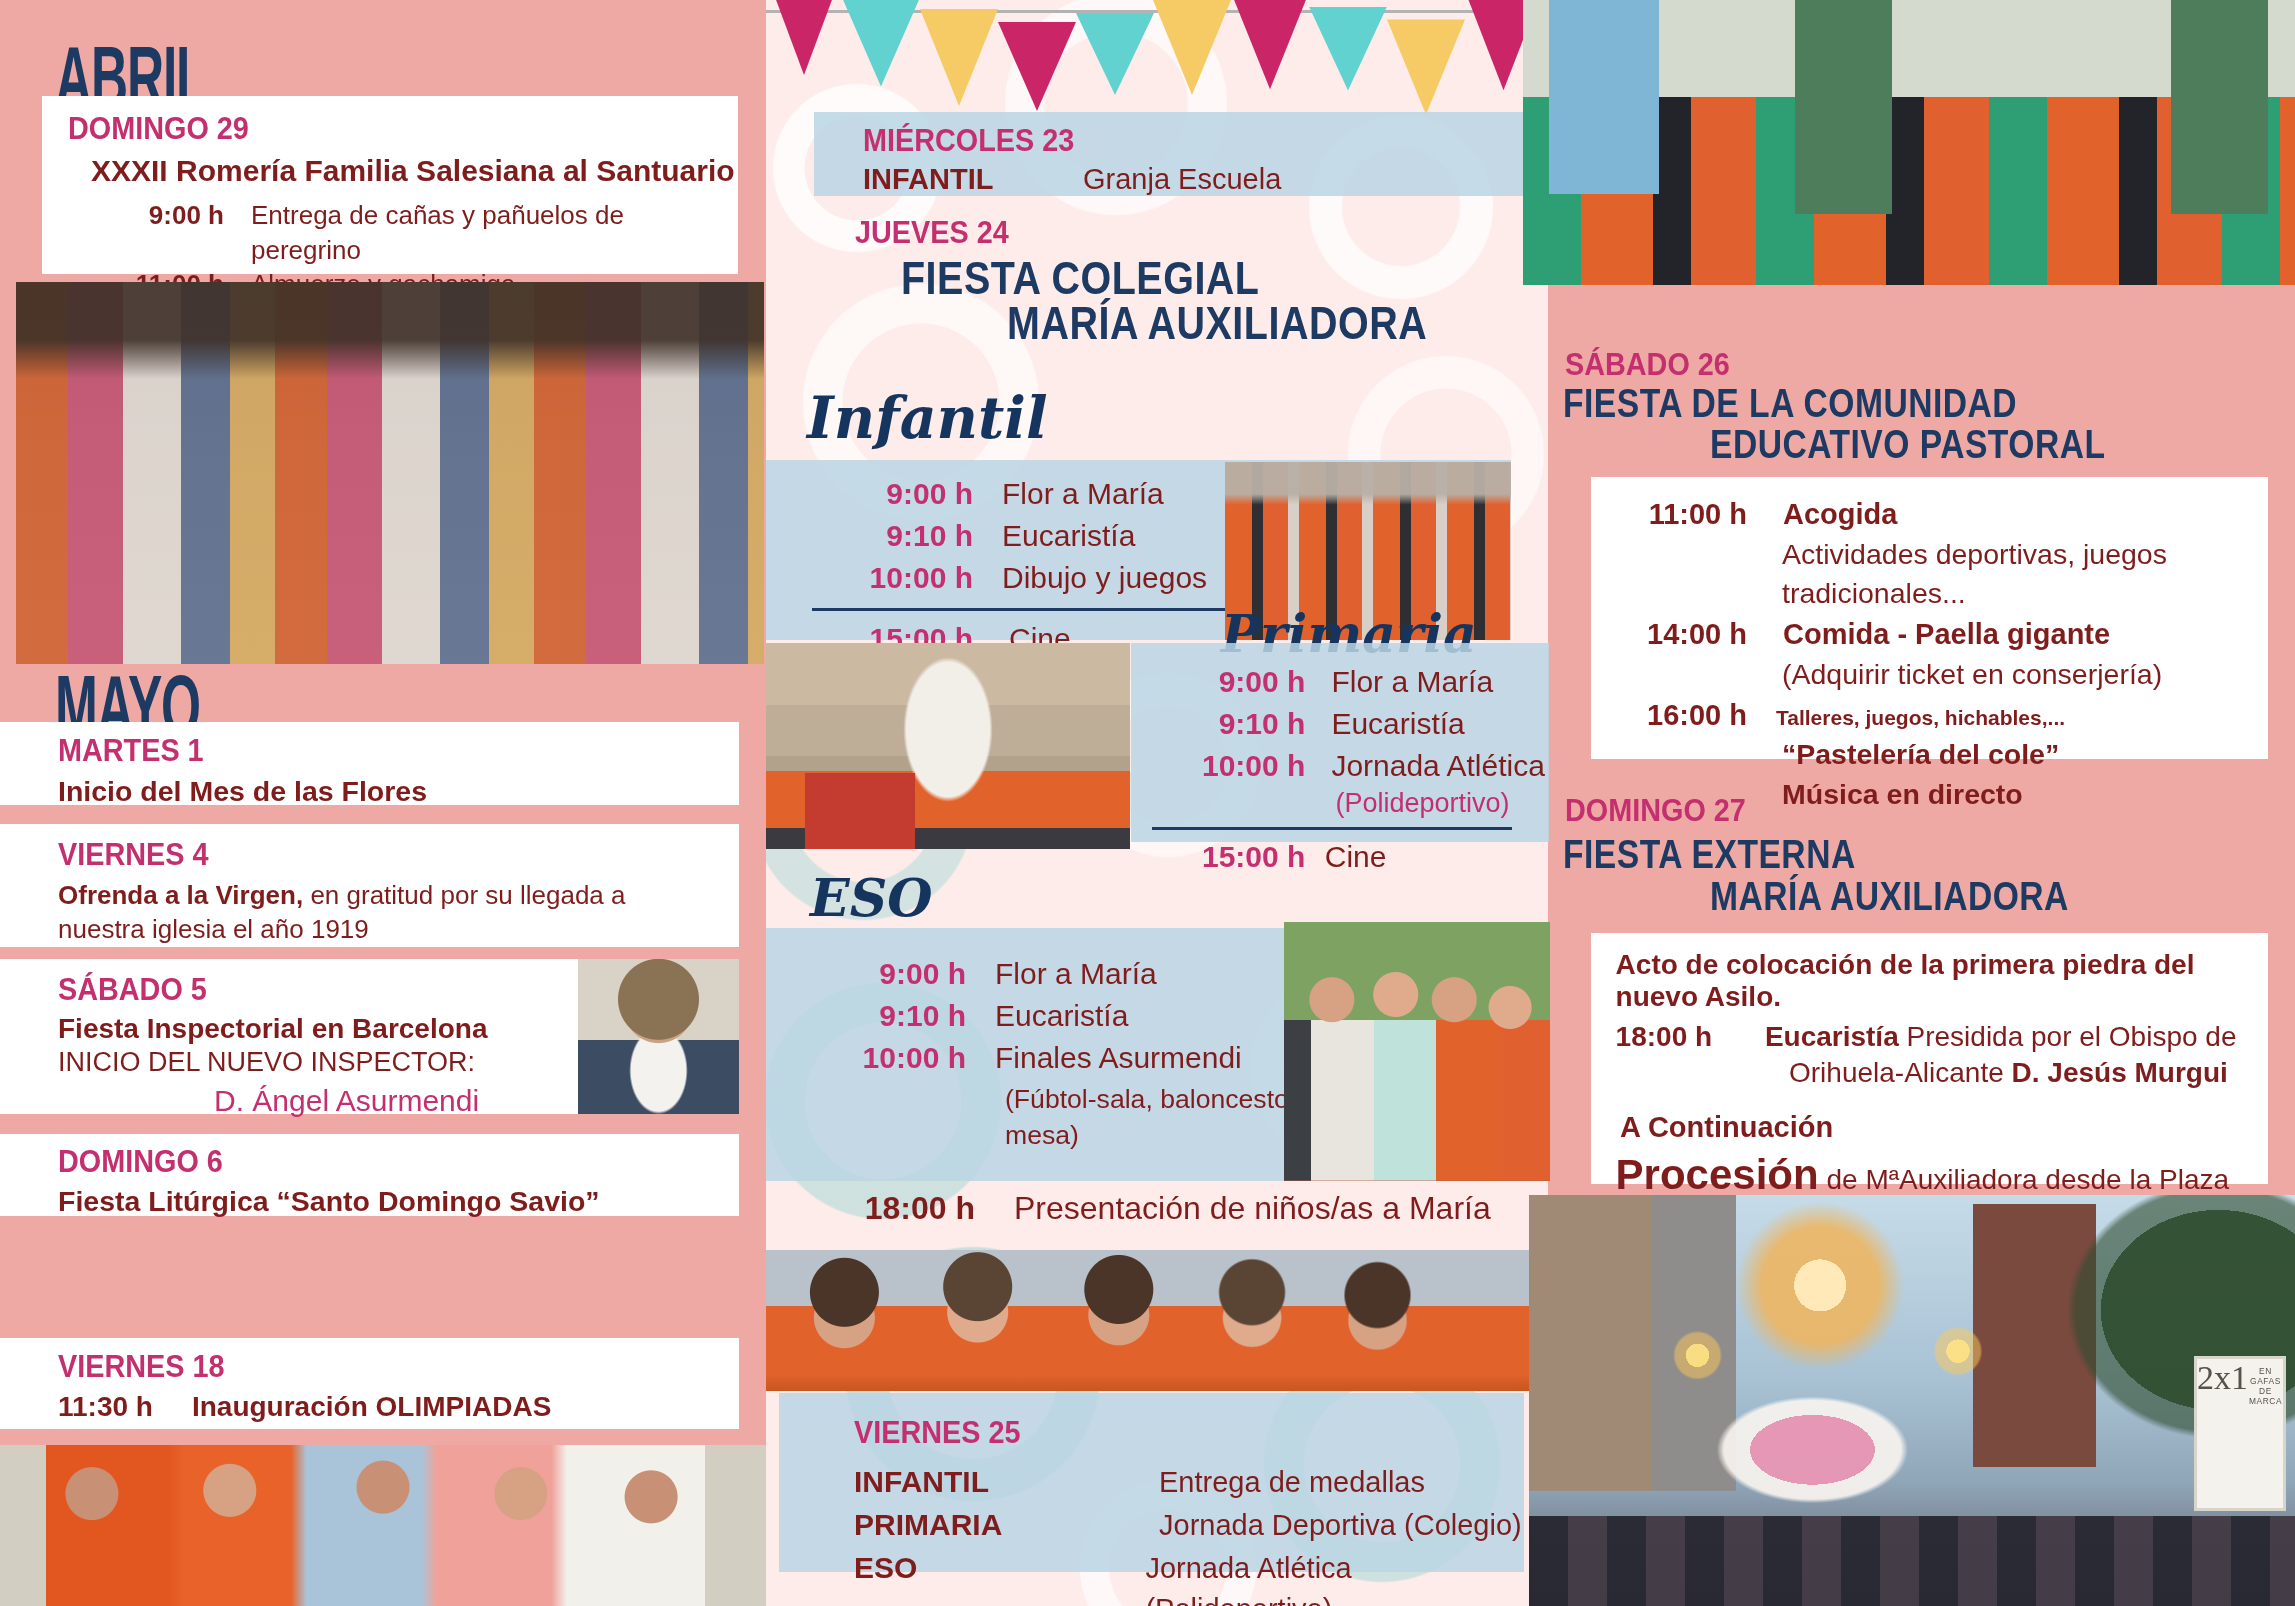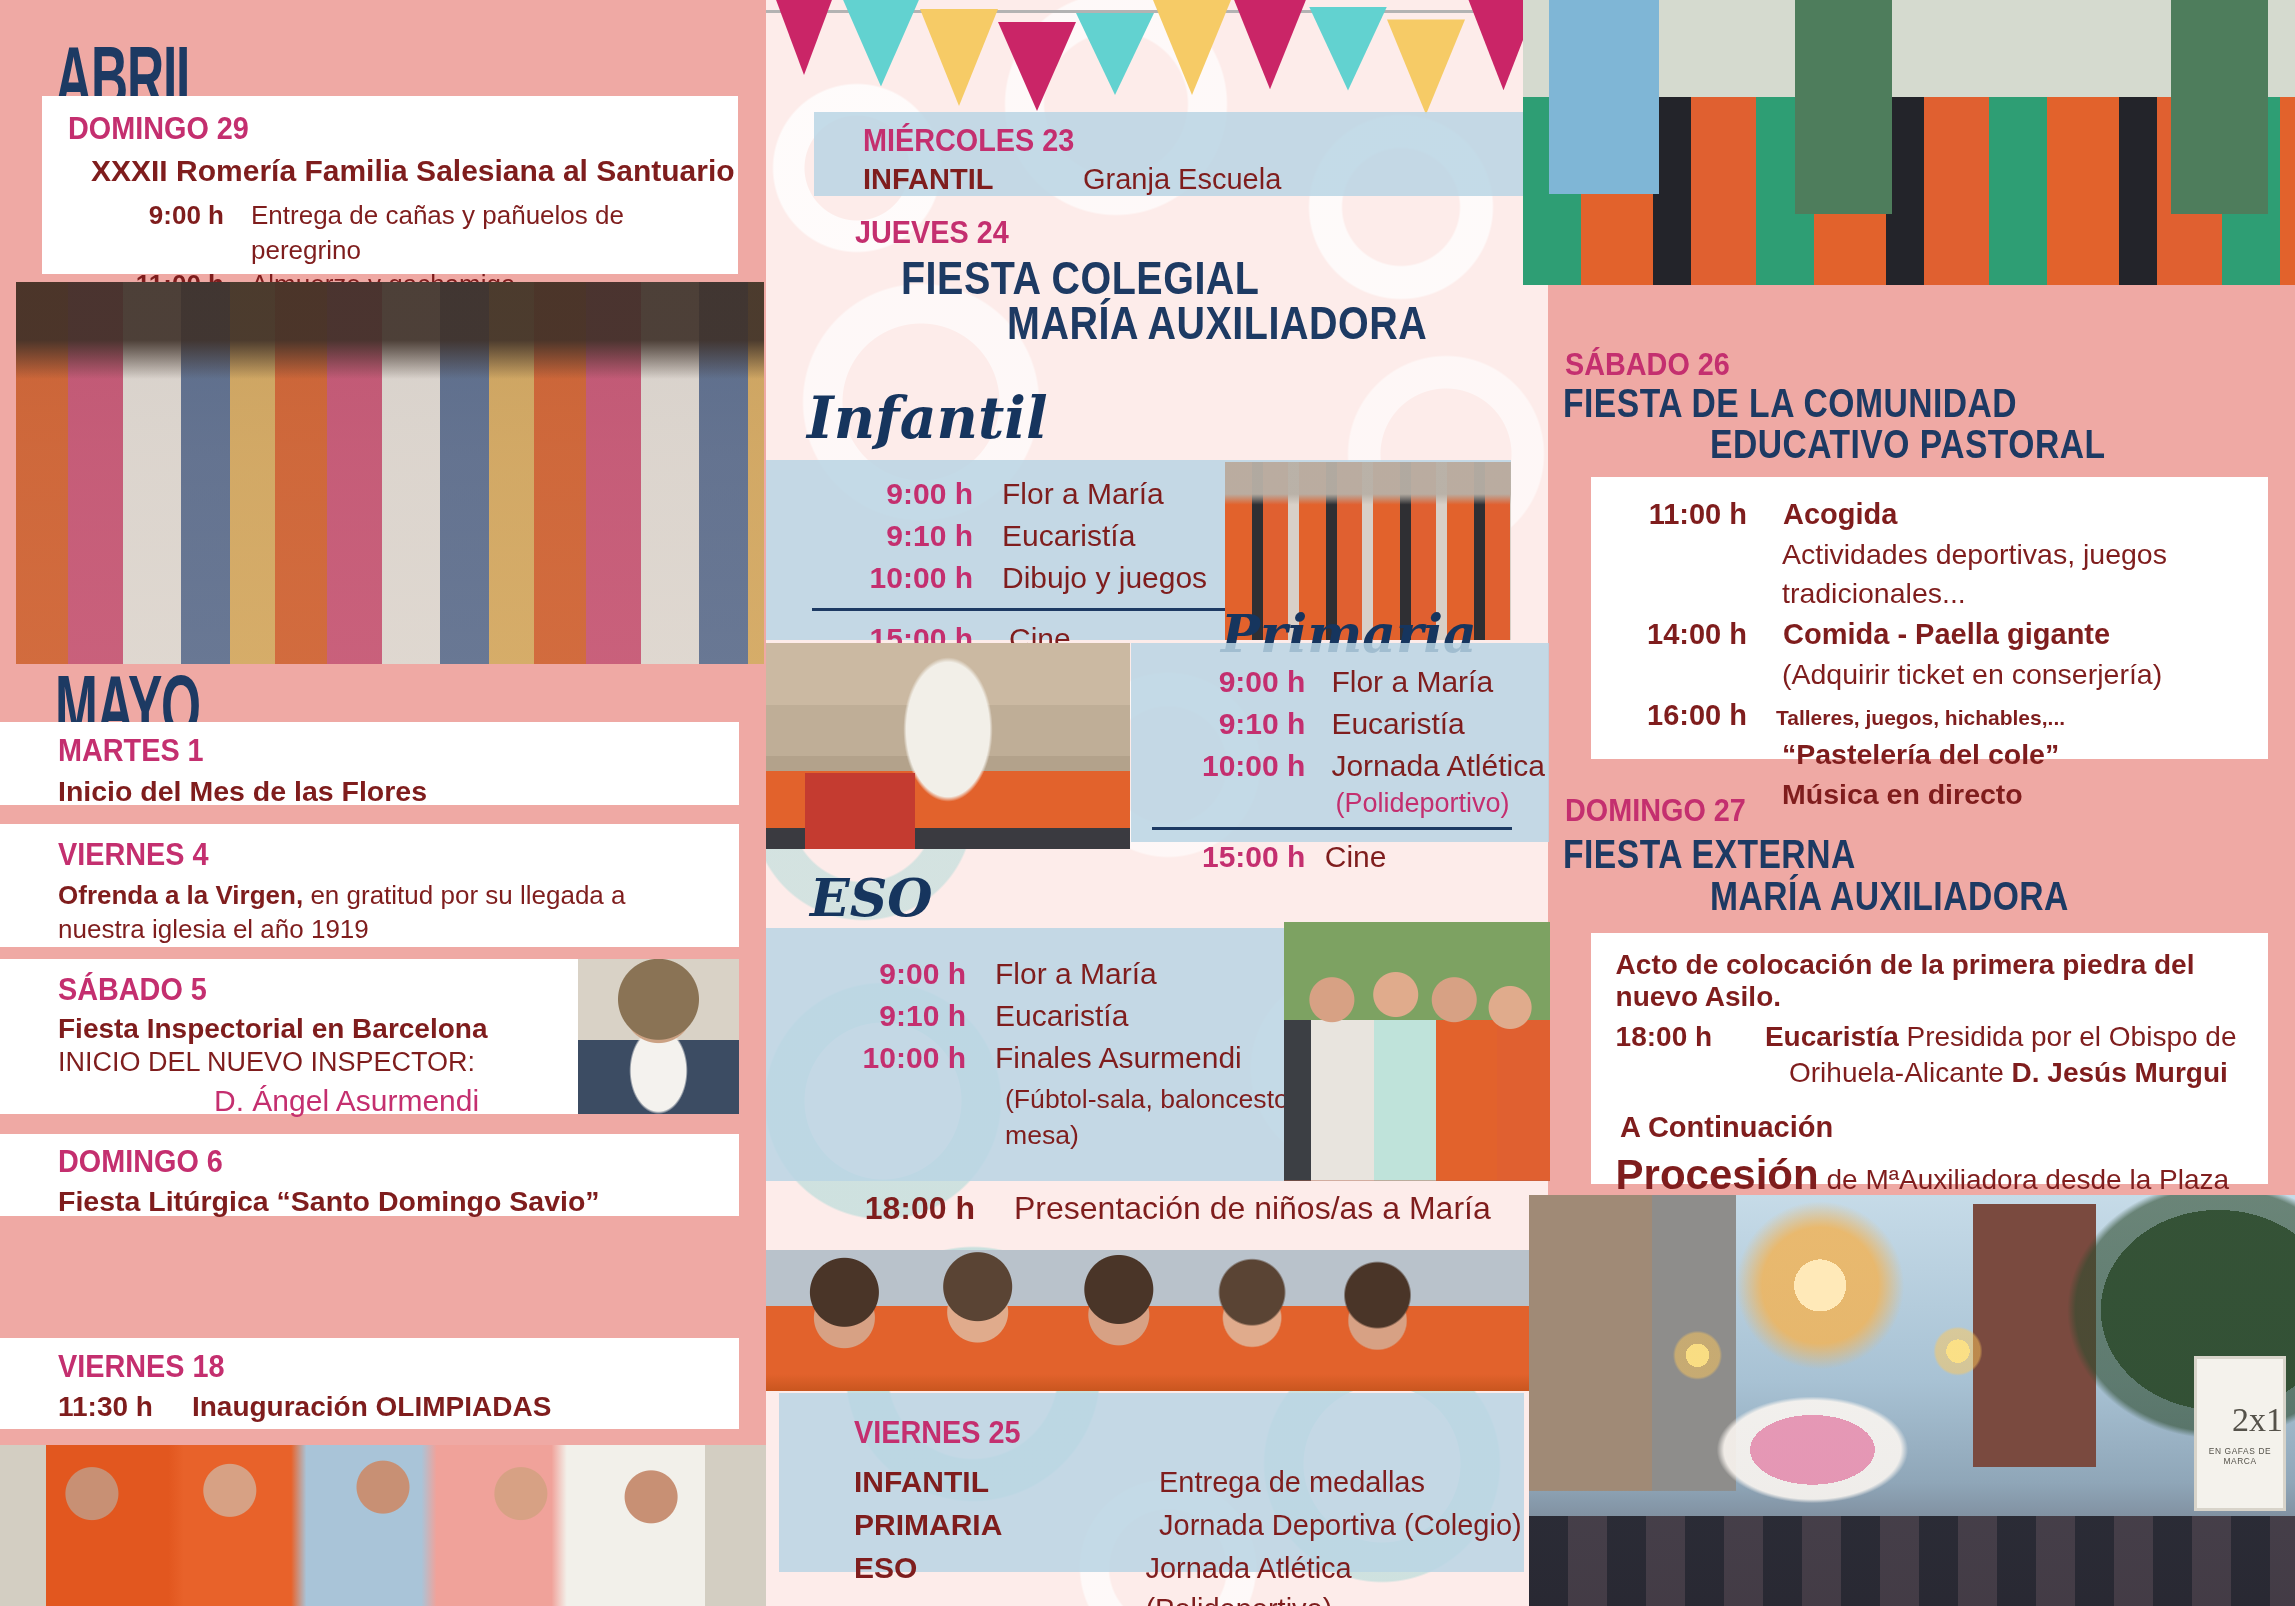--- a/index.html
+++ b/index.html
@@ -99,21 +99,21 @@
     radial-gradient(circle at 38% 22%, #ffe9b8 0 26px, rgba(240,180,90,.85) 26px 58px, transparent 84px),
     radial-gradient(ellipse 104px 58px at 37% 62%, rgba(233,150,180,.95) 0 60%, rgba(250,245,240,.9) 60% 85%, transparent 92%),
     radial-gradient(ellipse 168px 143px at 90% 28%, rgba(45,75,45,.95) 0 70%, rgba(45,75,45,.6) 70% 85%, transparent 90%),
     linear-gradient(90deg, #a08a76 0 16%, #8e8d8b 16% 27%, rgba(0,0,0,0) 27%),
     linear-gradient(90deg, rgba(0,0,0,0) 0 58%, #7a4a3f 58% 74%, rgba(0,0,0,0) 74%),
     repeating-linear-gradient(90deg, rgba(38,38,48,.95) 0 39px, rgba(66,58,68,.95) 39px 78px),
     linear-gradient(180deg,#c6dbe8 0,#a8c2d4 45%,#8fa6b8 70%,#5c5a66 100%);
     background-size:auto,auto,auto,auto,auto,auto,100% 72%,100% 64%,100% 22%,100% 100%;
     background-position:0 0,0 0,0 0,0 0,0 0,0 0,0 0,0 6%,0 100%,0 0;background-repeat:no-repeat;}
   #sign-2x1{position:absolute;right:9px;top:161px;width:86px;height:149px;background:#f4f2ec;border:3.9px solid #d8d4ca;
-    display:flex;flex-direction:column;align-items:flex-end;justify-content:center;color:#55524a;}
+    display:flex;flex-direction:row;align-items:flex-start;justify-content:center;color:#55524a;}
   #sign-2x1 .big{font-family:"Liberation Serif",serif;font-size:34px;}
   #sign-2x1 .small{font-size:8.4px;margin-top:6.5px;letter-spacing:0.6px;text-align:center;}
 </style>
 </head>
 <body>
 
 <div id="poster">
 
   <div id="col-mid"></div>
 

